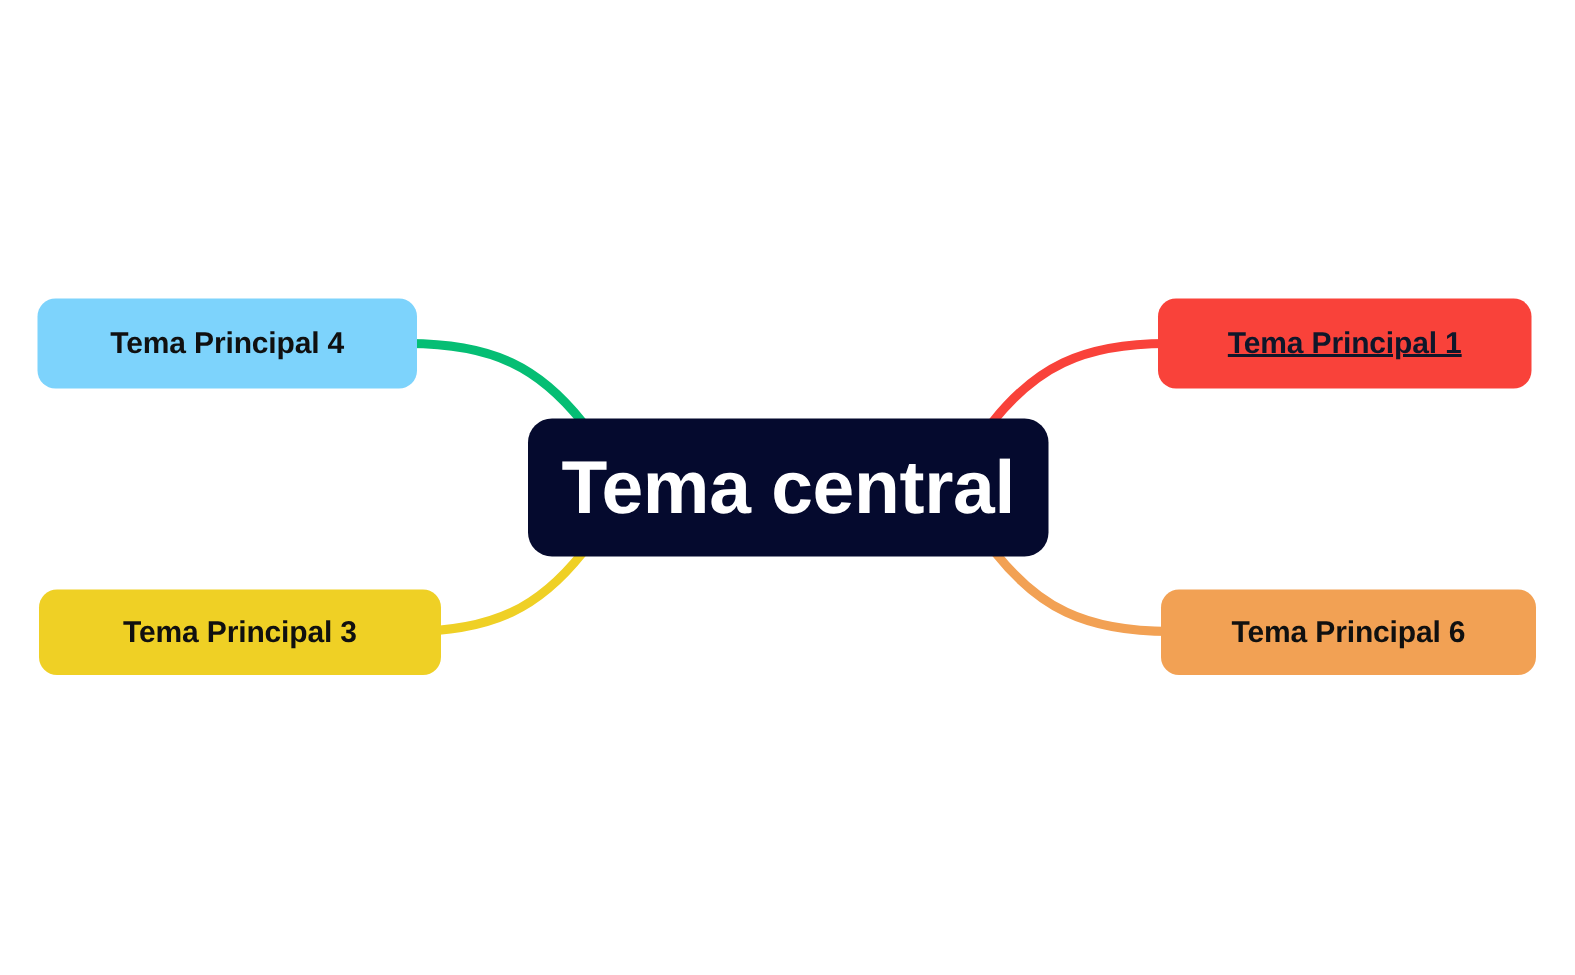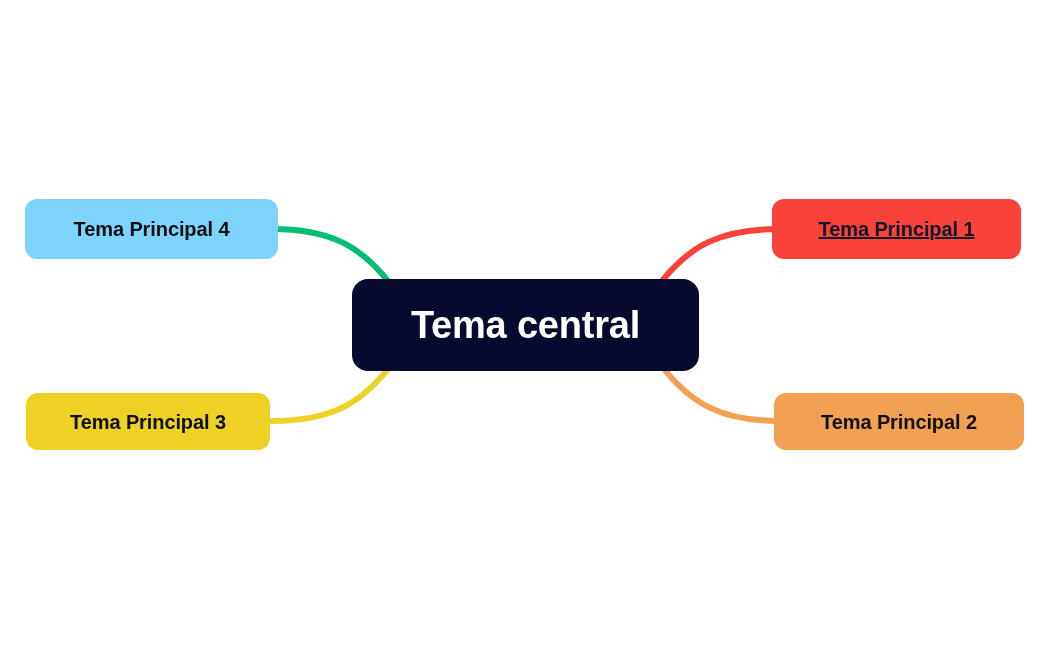--- a/index.html
+++ b/index.html
@@ -43,21 +43,21 @@
   #node-central {
     left: 352px;
     top: 279px;
     width: 347px;
     height: 92px;
     background: #050A2E;
     border-radius: 16px;
   }
   #node-central .node-label {
     color: #ffffff;
-    font-size: 38px;
+    font-size: 50px;
     font-weight: 700;
     letter-spacing: -0.2px;
   }
 
   
   .branch .node-label {
     font-size: 20px;
     font-weight: 700;
     letter-spacing: -0.1px;
   }
@@ -76,21 +76,21 @@
     top: 393px;
     width: 250px;
     height: 57px;
     background: #F2A154;
   }
   #node-topic-2 .node-label { color: #101010; }
 
   #node-topic-3 {
     left: 26px;
     top: 393px;
-    width: 244px;
+    width: 268px;
     height: 57px;
     background: #EFD025;
   }
   #node-topic-3 .node-label { color: #101010; }
 
   #node-topic-4 {
     left: 25px;
     top: 199px;
     width: 253px;
     height: 60px;
@@ -116,21 +116,21 @@
 
   <div class="node" id="node-central">
     <span class="node-label">Tema central</span>
   </div>
 
   <div class="node branch" id="node-topic-1">
     <span class="node-label">Tema Principal 1</span>
   </div>
 
   <div class="node branch" id="node-topic-2">
-    <span class="node-label">Tema Principal 2</span>
+    <span class="node-label">Tema Principal 6</span>
   </div>
 
   <div class="node branch" id="node-topic-3">
     <span class="node-label">Tema Principal 3</span>
   </div>
 
   <div class="node branch" id="node-topic-4">
     <span class="node-label">Tema Principal 4</span>
   </div>
 

